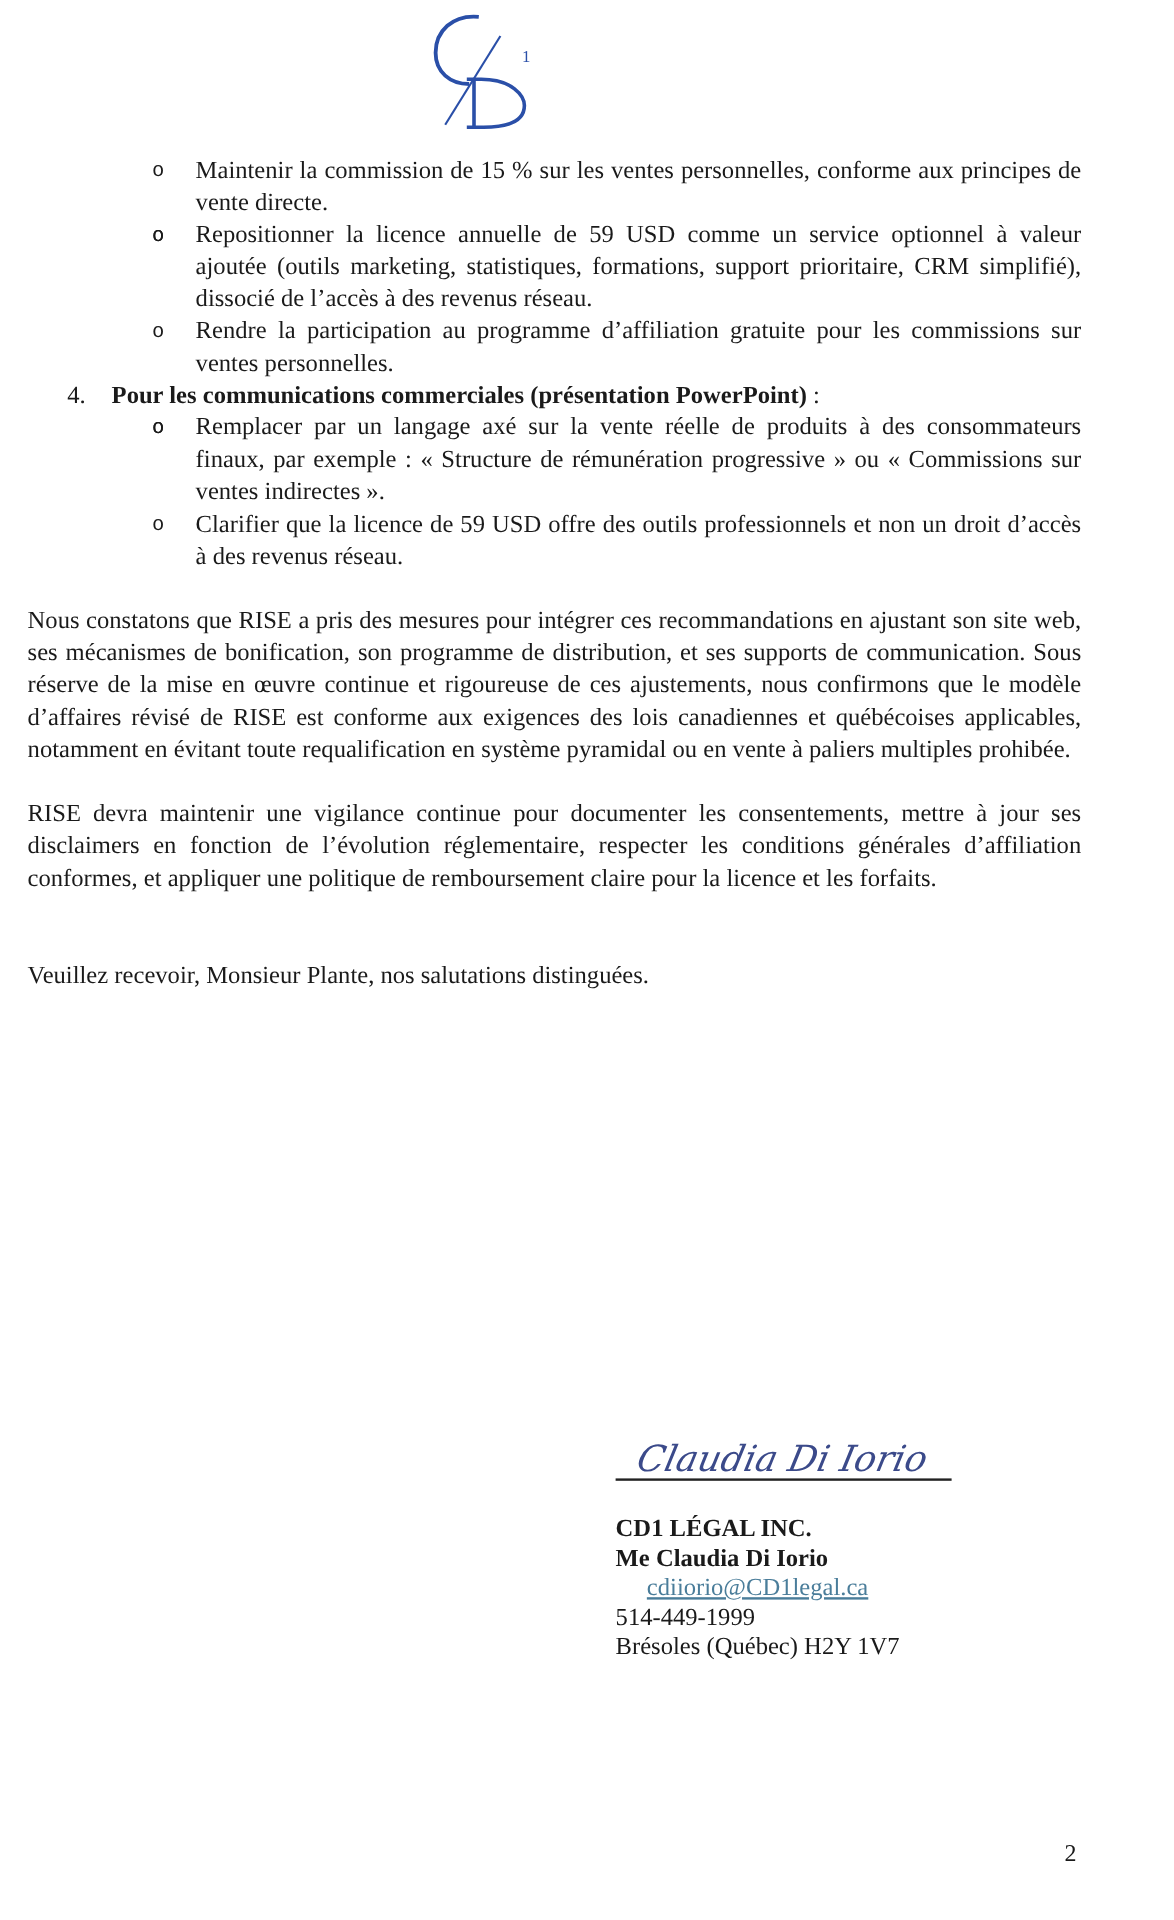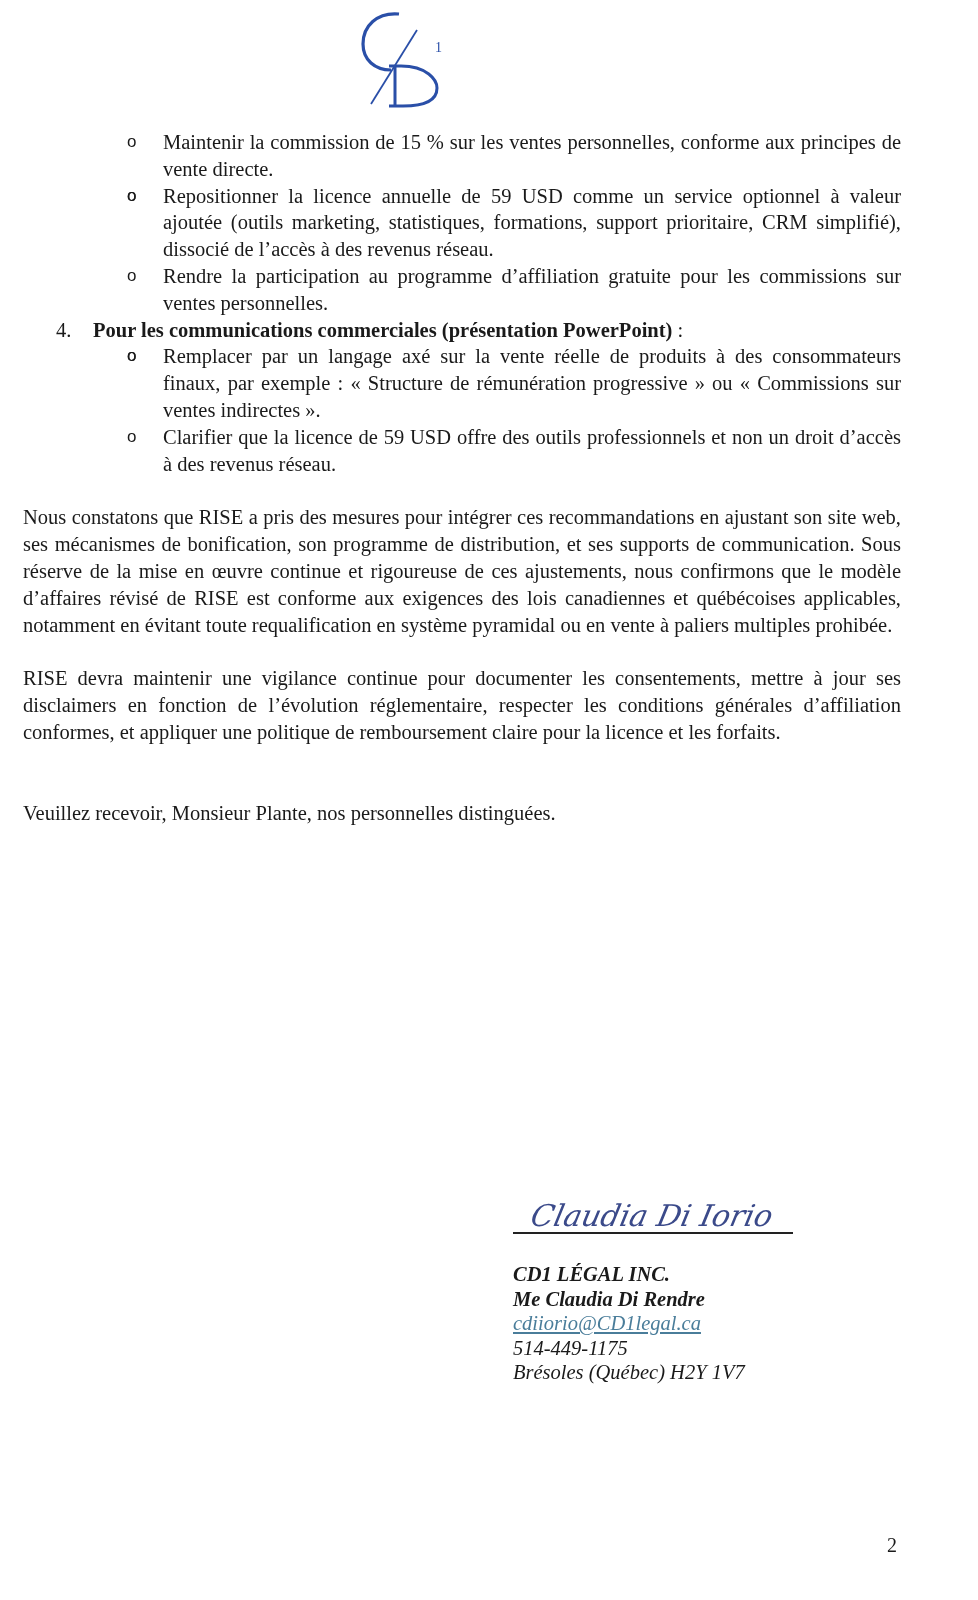--- a/index.html
+++ b/index.html
@@ -10,23 +10,23 @@
   .line { line-height: 26.8px; }
   .bul { position: relative; padding-left: 140px; text-align: justify; }
   .bul .mark { position: absolute; left: 104px; top: 0; font-family: "Liberation Sans", sans-serif; font-size: 17px; }
   .num { position: relative; padding-left: 70px; font-weight: bold; }
   .num .n { position: absolute; left: 33px; font-weight: normal; }
   .num .colon { font-weight: normal; }
   p { margin: 0; text-align: justify; line-height: 26.8px; }
   .gap { height: 27px; }
   .sig { position: absolute; left: 513px; top: 1190px; width: 282px; }
   .sigline { position: absolute; left: 513px; top: 1232px; width: 280px; height: 1.5px; background: #222; }
-  .sigblock { position: absolute; left: 513px; top: 1262px; line-height: 24.5px; font-size: 20.5px; font-style: italic; }
+  .sigblock { position: absolute; left: 513px; top: 1262px; line-height: 24.5px; font-size: 20.5px; }
   .sigblock .b { font-weight: bold; }
-  .sigblock .email { color: #4a7d9a; text-decoration: underline; }
+  .sigblock .email { color: #4a7d9a; text-decoration: underline; text-align: center; }
   .pagenum { position: absolute; left: 887px; top: 1534px; font-size: 20px; }
 </style>
 </head>
 <body>
 
 <div class="logo">
   <svg width="92" height="104" viewBox="0 0 92 104">
     <path d="M44 6 C22 4 8 18 8 36 C8 52 20 62 36 62" fill="none" stroke="#2a4fa8" stroke-width="3.2"></path>
     <line x1="62" y1="22" x2="16" y2="96" stroke="#2a4fa8" stroke-width="1.8"></line>
     <path d="M40 58 L40 98 M34 98 L48 98 M34 58 L46 58 C72 58 82 72 82 80 C82 92 70 98 48 98" fill="none" stroke="#2a4fa8" stroke-width="3"></path>
@@ -45,31 +45,31 @@
   <div class="bul line"><span class="mark">o</span></div>
   <div class="bul line"><span class="mark">o</span><span>Remplacer par un langage axé sur la vente réelle de produits à des consommateurs finaux, par exemple : « Structure de rémunération progressive » ou « Commissions sur ventes indirectes ».</span></div>
   <div class="bul line"><span class="mark">o</span><span>Clarifier que la licence de 59 USD offre des outils professionnels et non un droit d’accès à des revenus réseau.</span></div>
 
   <div class="gap"></div>
   <p>Nous constatons que RISE a pris des mesures pour intégrer ces recommandations en ajustant son site web, ses mécanismes de bonification, son programme de distribution, et ses supports de communication. Sous réserve de la mise en œuvre continue et rigoureuse de ces ajustements, nous confirmons que le modèle d’affaires révisé de RISE est conforme aux exigences des lois canadiennes et québécoises applicables, notamment en évitant toute requalification en système pyramidal ou en vente à paliers multiples prohibée.</p>
   <div class="gap"></div>
   <p>RISE devra maintenir une vigilance continue pour documenter les consentements, mettre à jour ses disclaimers en fonction de l’évolution réglementaire, respecter les conditions générales d’affiliation conformes, et appliquer une politique de remboursement claire pour la licence et les forfaits.</p>
   <div class="gap"></div>
   <div class="gap"></div>
-  <p>Veuillez recevoir, Monsieur Plante, nos personnelles distinguées.</p>
+  <p>Veuillez recevoir, Monsieur Plante, nos salutations distinguées.</p>
 </div>
 
 <div class="sig">
   <svg width="282" height="44" viewBox="0 0 282 44">
     <text x="24" y="36" font-family="DejaVu Serif, serif" font-style="italic" font-size="30" fill="#3b4a8a" transform="skewX(-12)">Claudia Di Iorio</text>
   </svg>
 </div>
 <div class="sigline"></div>
 
 <div class="sigblock">
   <div class="b">CD1 LÉGAL INC.</div>
-  <div class="b">Me Claudia Di Rendre</div>
+  <div class="b">Me Claudia Di Iorio</div>
   <div class="email">cdiiorio@CD1legal.ca</div>
-  <div>514-449-1175</div>
+  <div>514-449-1999</div>
   <div>Brésoles (Québec) H2Y 1V7</div>
 </div>
 
 <div class="pagenum">2</div>
 
 </body></html>

